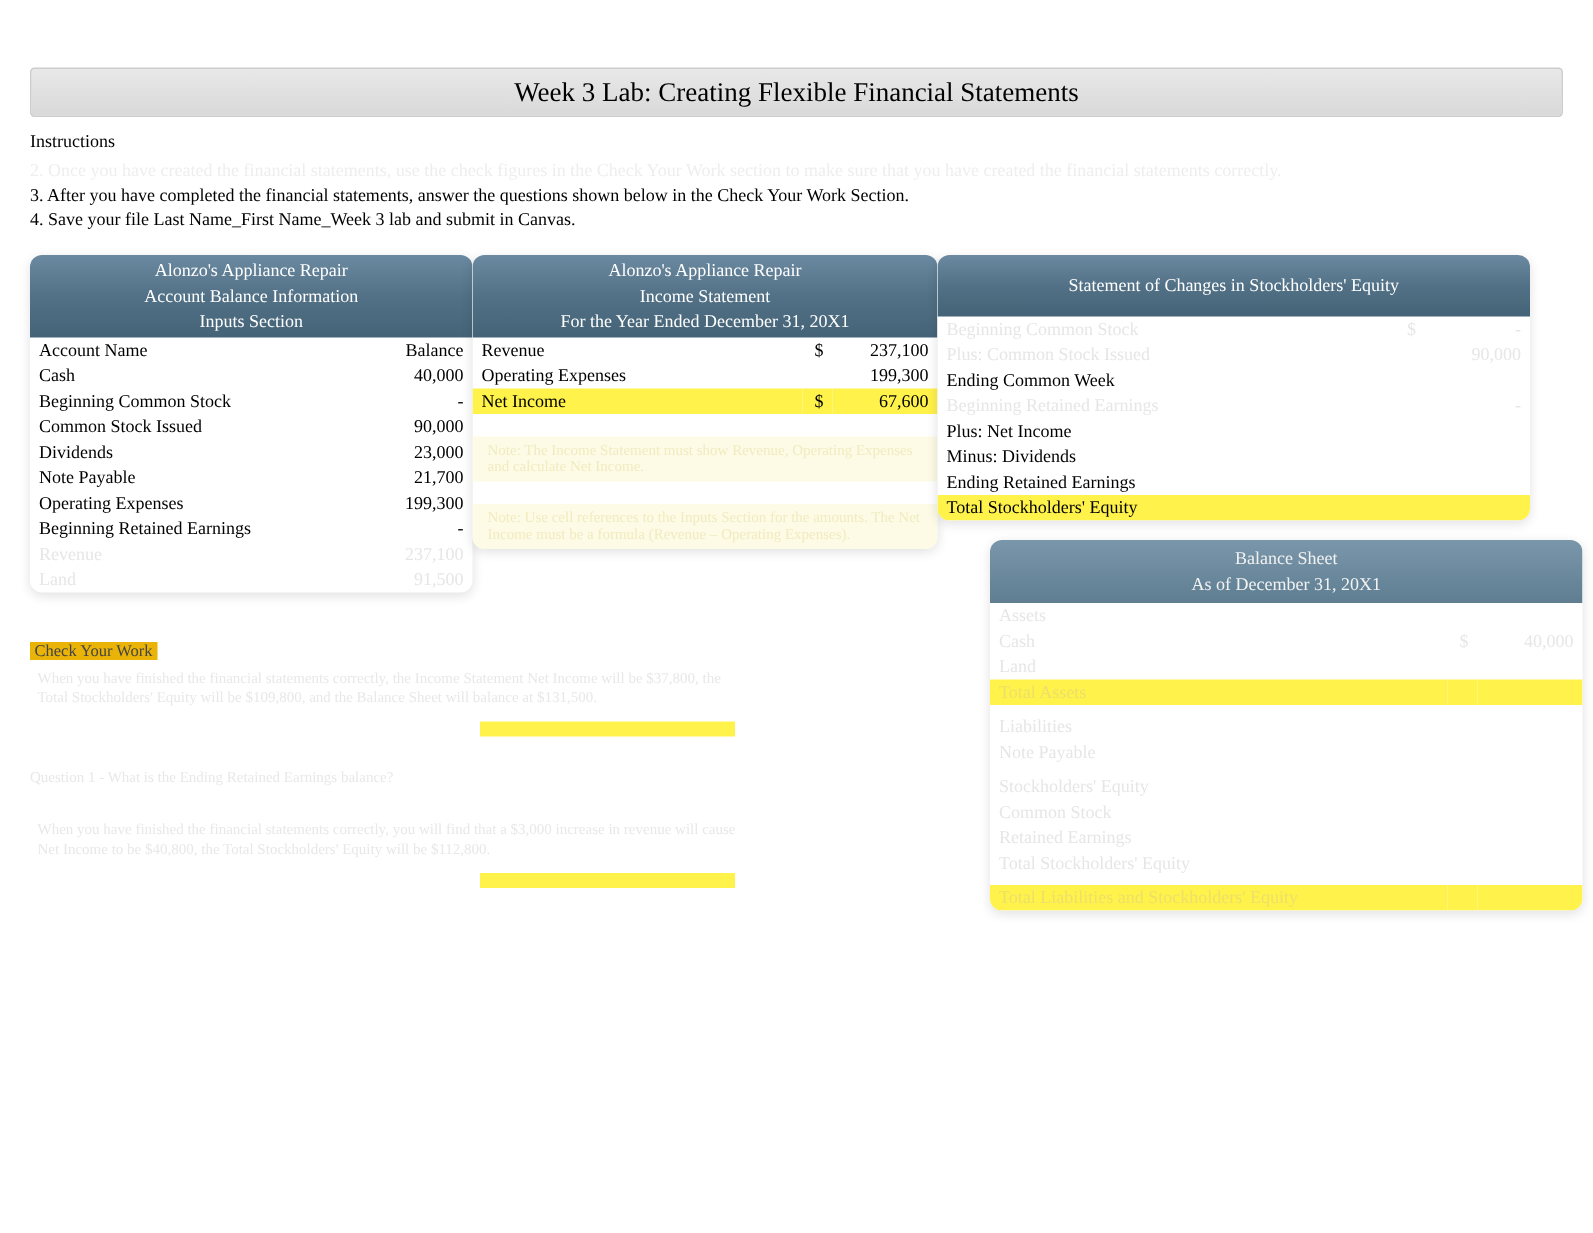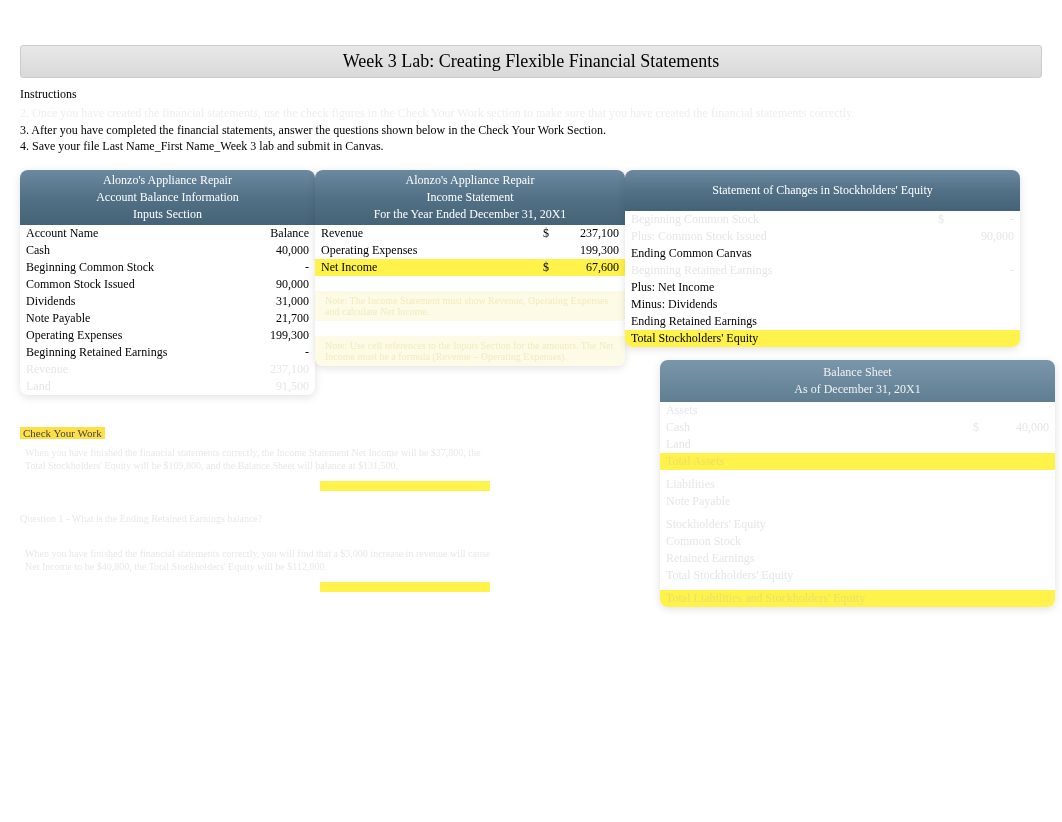--- a/index.html
+++ b/index.html
@@ -166,21 +166,21 @@
       <tr>
             <td class="col-label">Beginning Common Stock</td>
             <td class="col-amount">-</td>
           </tr>
       <tr>
             <td class="col-label">Common Stock Issued</td>
             <td class="col-amount">90,000</td>
           </tr>
       <tr>
             <td class="col-label">Dividends</td>
-            <td class="col-amount">31,000</td>
+            <td class="col-amount">23,000</td>
           </tr>
       <tr>
             <td class="col-label">Note Payable</td>
             <td class="col-amount">21,700</td>
           </tr>
       <tr>
             <td class="col-label">Operating Expenses</td>
             <td class="col-amount">199,300</td>
           </tr>
       <tr>
@@ -248,21 +248,21 @@
             <td class="col-label ghost-light">Beginning Common Stock</td>
             <td class="col-currency ghost-light">$</td>
             <td class="col-amount ghost-light">-</td>
           </tr>
       <tr class="faded-row">
             <td class="col-label ghost-light">Plus: Common Stock Issued</td>
             <td class="col-currency"></td>
             <td class="col-amount ghost-light">90,000</td>
           </tr>
       <tr>
-            <td class="col-label">Ending Common Canvas</td>
+            <td class="col-label">Ending Common Week</td>
             <td class="col-currency"></td>
             <td class="col-amount"></td>
           </tr>
       <tr class="faded-row">
             <td class="col-label ghost-light">Beginning Retained Earnings</td>
             <td class="col-currency"></td>
             <td class="col-amount ghost-light">-</td>
           </tr>
       <tr>
             <td class="col-label">Plus: Net Income</td>
@@ -283,21 +283,21 @@
             <td class="col-label">Total Stockholders' Equity</td>
             <td class="col-currency"></td>
             <td class="col-amount"></td>
           </tr>
     </tbody>
       </table>
   </div>
 </div>
 
 <div class="lower-left">
-  <div style="background:#fde047;display:inline-block;padding:0 3px;font-size:11px;color:#444" class="ghost">Check Your Work</div>
+  <div style="background:#eab308;display:inline-block;padding:0 3px;font-size:11px;color:#444" class="ghost">Check Your Work</div>
   <div class="answerbox ghost" style="font-size:10px;line-height:1.3;">When you have finished the financial statements correctly, the Income Statement Net Income will be $37,800, the Total Stockholders' Equity will be $109,800, and the Balance Sheet will balance at $131,500.</div>
   <div class="yellowsmall"></div>
   <div style="height:18px"></div>
   <div class="ghost" style="font-size:10px;">Question 1 - What is the Ending Retained Earnings balance?</div>
   <div style="height:18px"></div>
   <div class="answerbox ghost" style="font-size:10px;line-height:1.3;">When you have finished the financial statements correctly, you will find that a $3,000 increase in revenue will cause Net Income to be $40,800, the Total Stockholders' Equity will be $112,800.</div>
   <div class="yellowsmall"></div>
 </div>
 
 <div class="lower-right">

